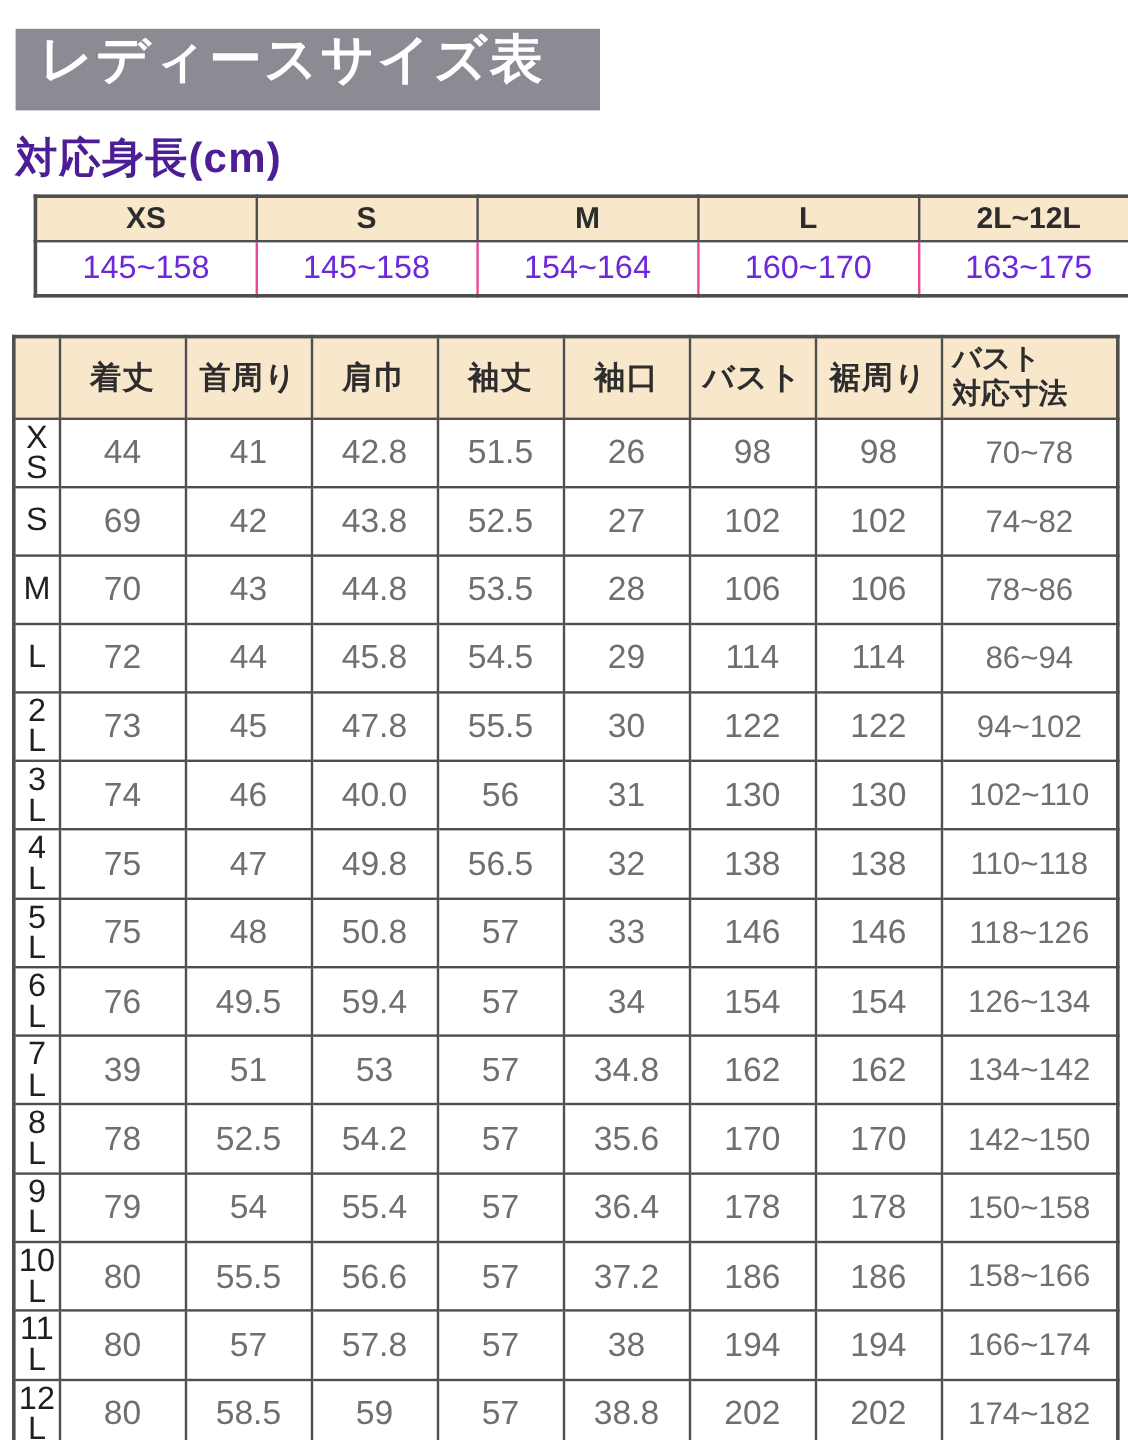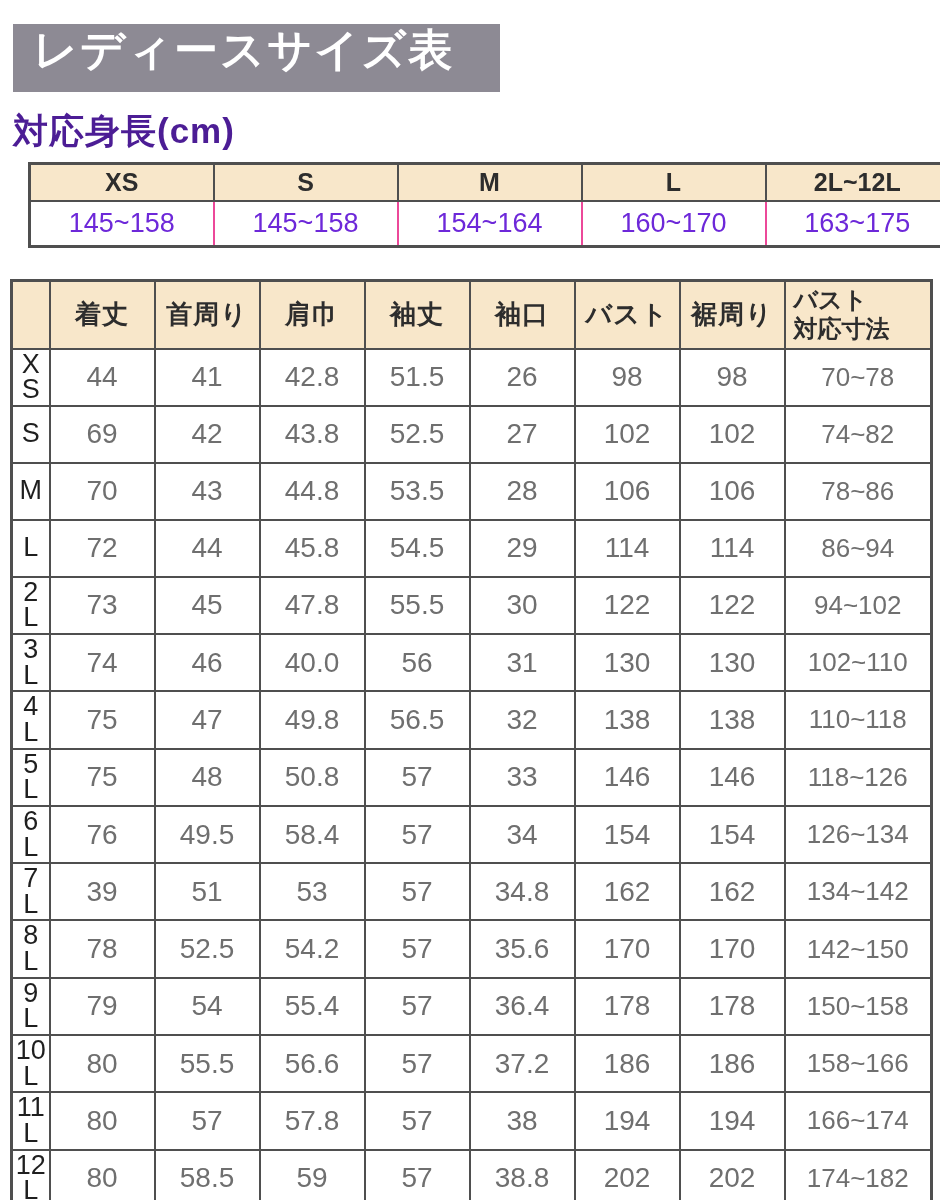--- a/index.html
+++ b/index.html
@@ -238,21 +238,21 @@
           <td class="value-cell">57</td>
           <td class="value-cell">33</td>
           <td class="value-cell">146</td>
           <td class="value-cell">146</td>
           <td class="value-cell range-cell">118~126</td>
         </tr>
         <tr>
           <td class="row-label"><span>6</span><br><span>L</span></td>
           <td class="value-cell">76</td>
           <td class="value-cell">49.5</td>
-          <td class="value-cell">58.4</td>
+          <td class="value-cell">59.4</td>
           <td class="value-cell">57</td>
           <td class="value-cell">34</td>
           <td class="value-cell">154</td>
           <td class="value-cell">154</td>
           <td class="value-cell range-cell">126~134</td>
         </tr>
         <tr>
           <td class="row-label"><span>7</span><br><span>L</span></td>
           <td class="value-cell">39</td>
           <td class="value-cell">51</td>

